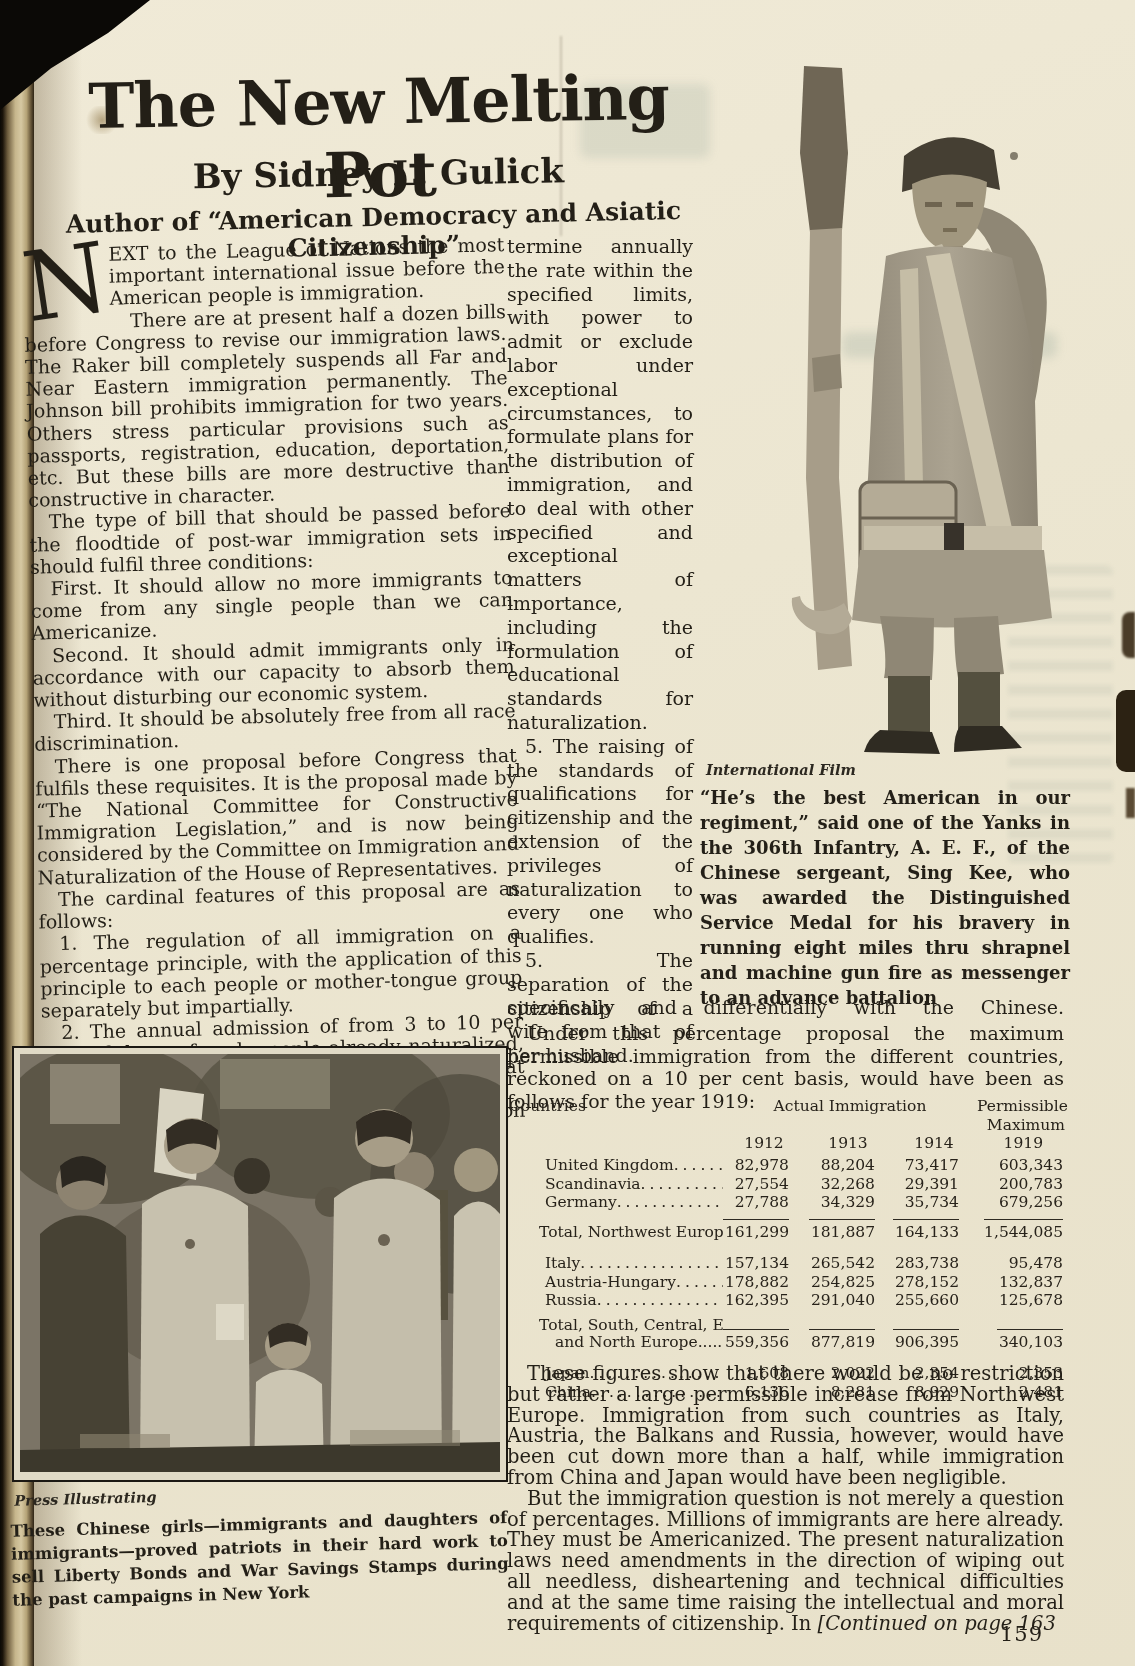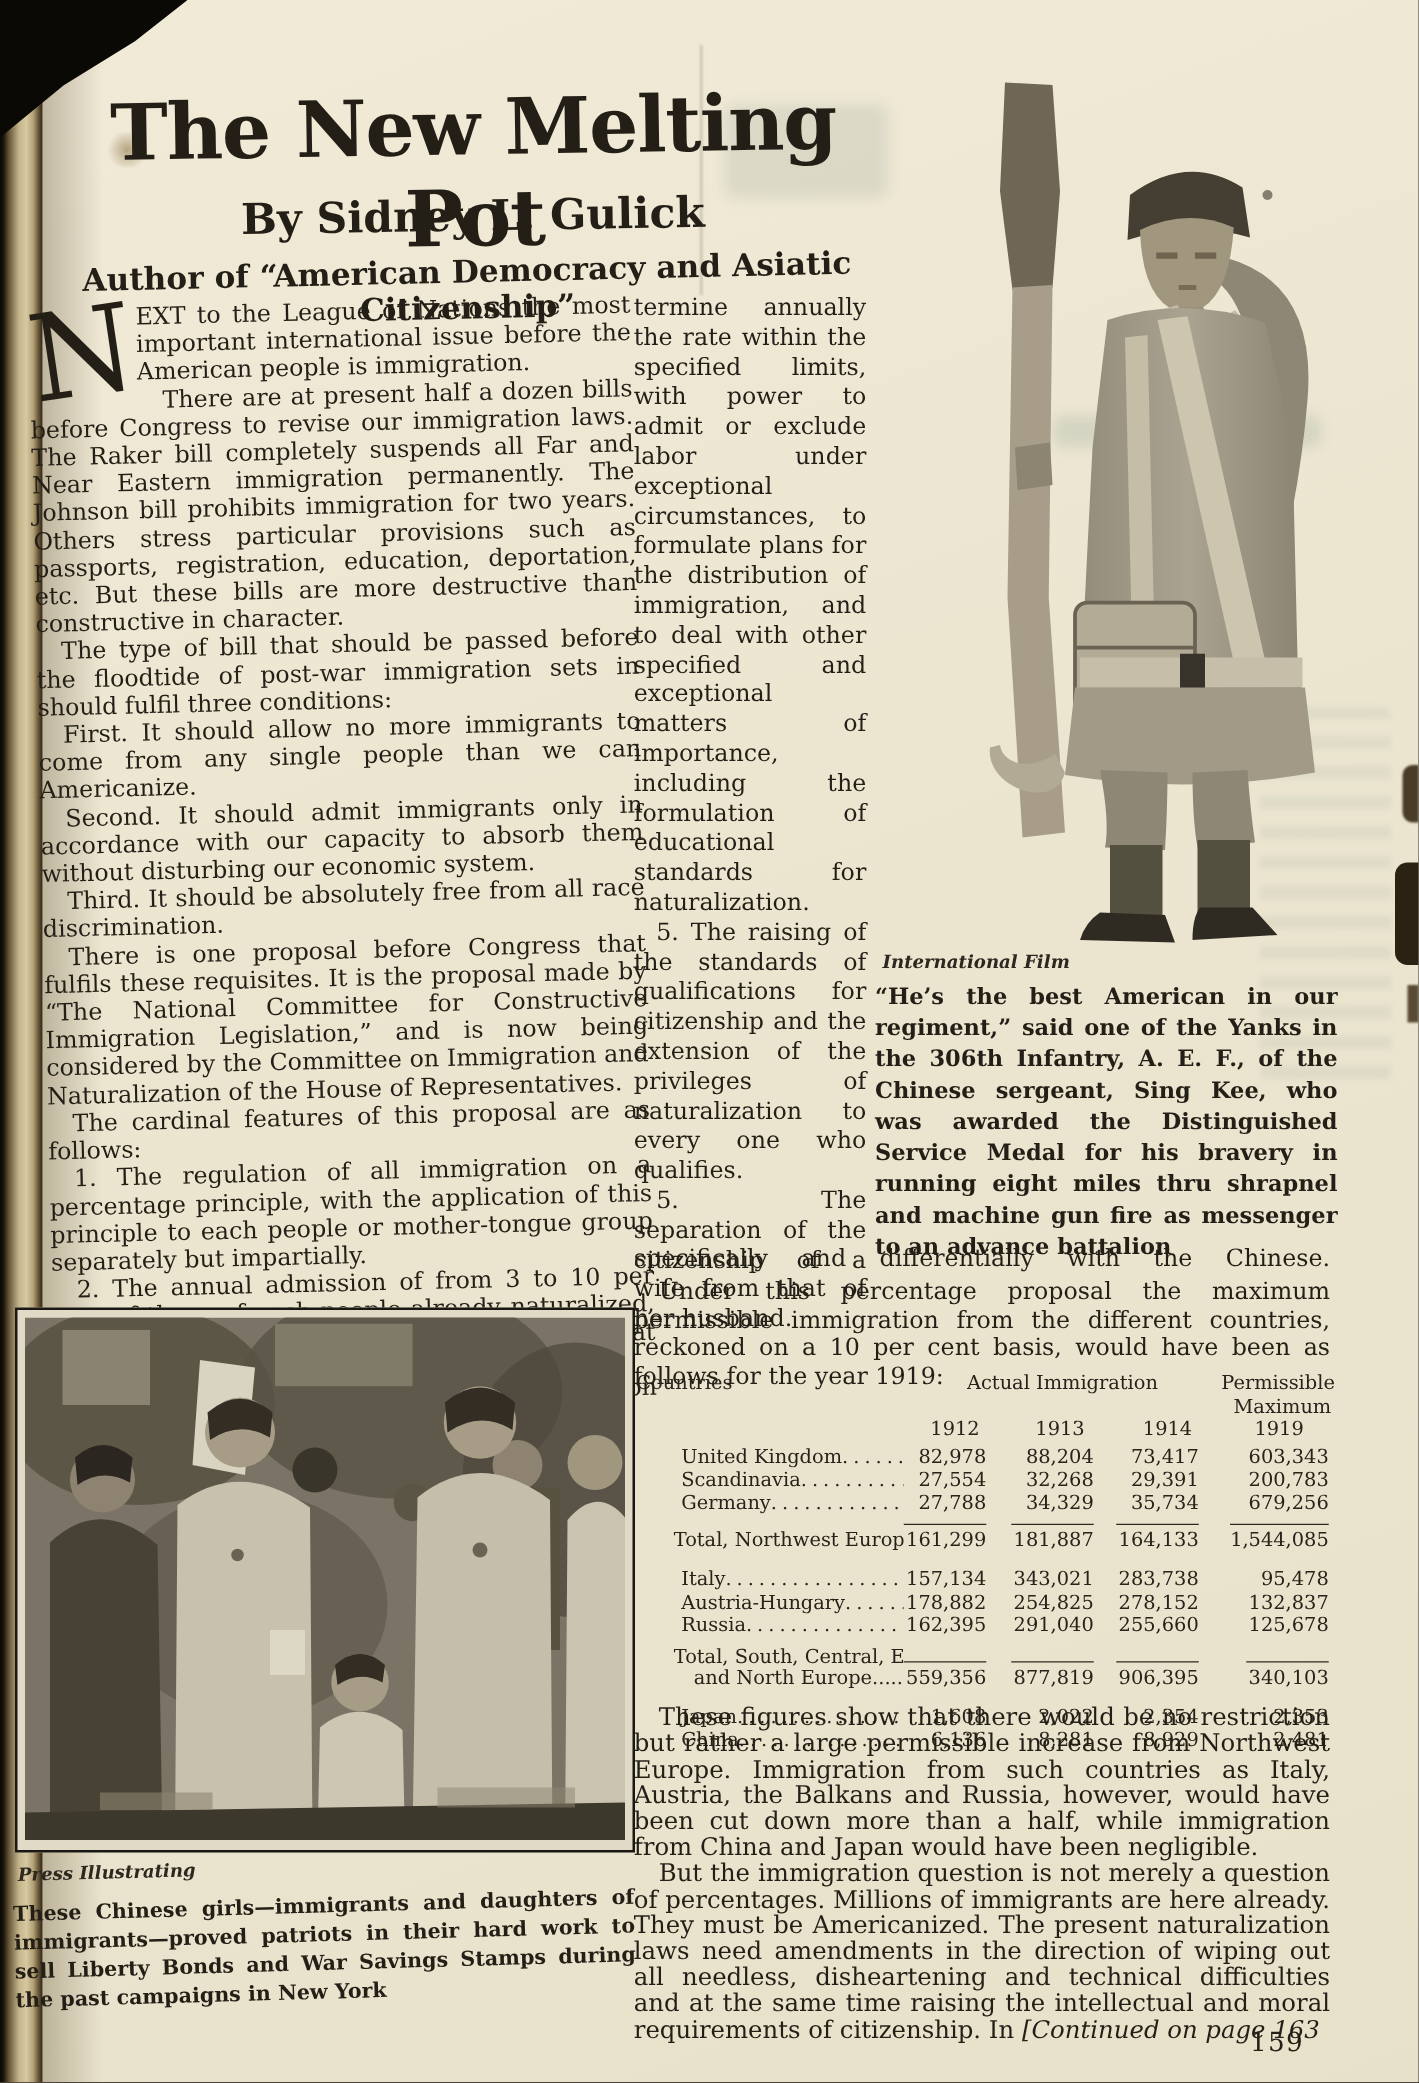--- a/index.html
+++ b/index.html
@@ -270,21 +270,21 @@
           <td class="num"><span class="rl">1,544,085</span></td>
         </tr>
         <tr class="gap">
           <td class="label-cell">
             <div class="row-flex">
               <span class="lbl">Italy</span>
               <span class="dots"></span>
             </div>
           </td>
           <td class="num">157,134</td>
-          <td class="num">343,021</td>
+          <td class="num">265,542</td>
           <td class="num">283,738</td>
           <td class="num">95,478</td>
         </tr>
         <tr>
           <td class="label-cell">
             <div class="row-flex">
               <span class="lbl">Austria-Hungary</span>
               <span class="dots"></span>
             </div>
           </td>

